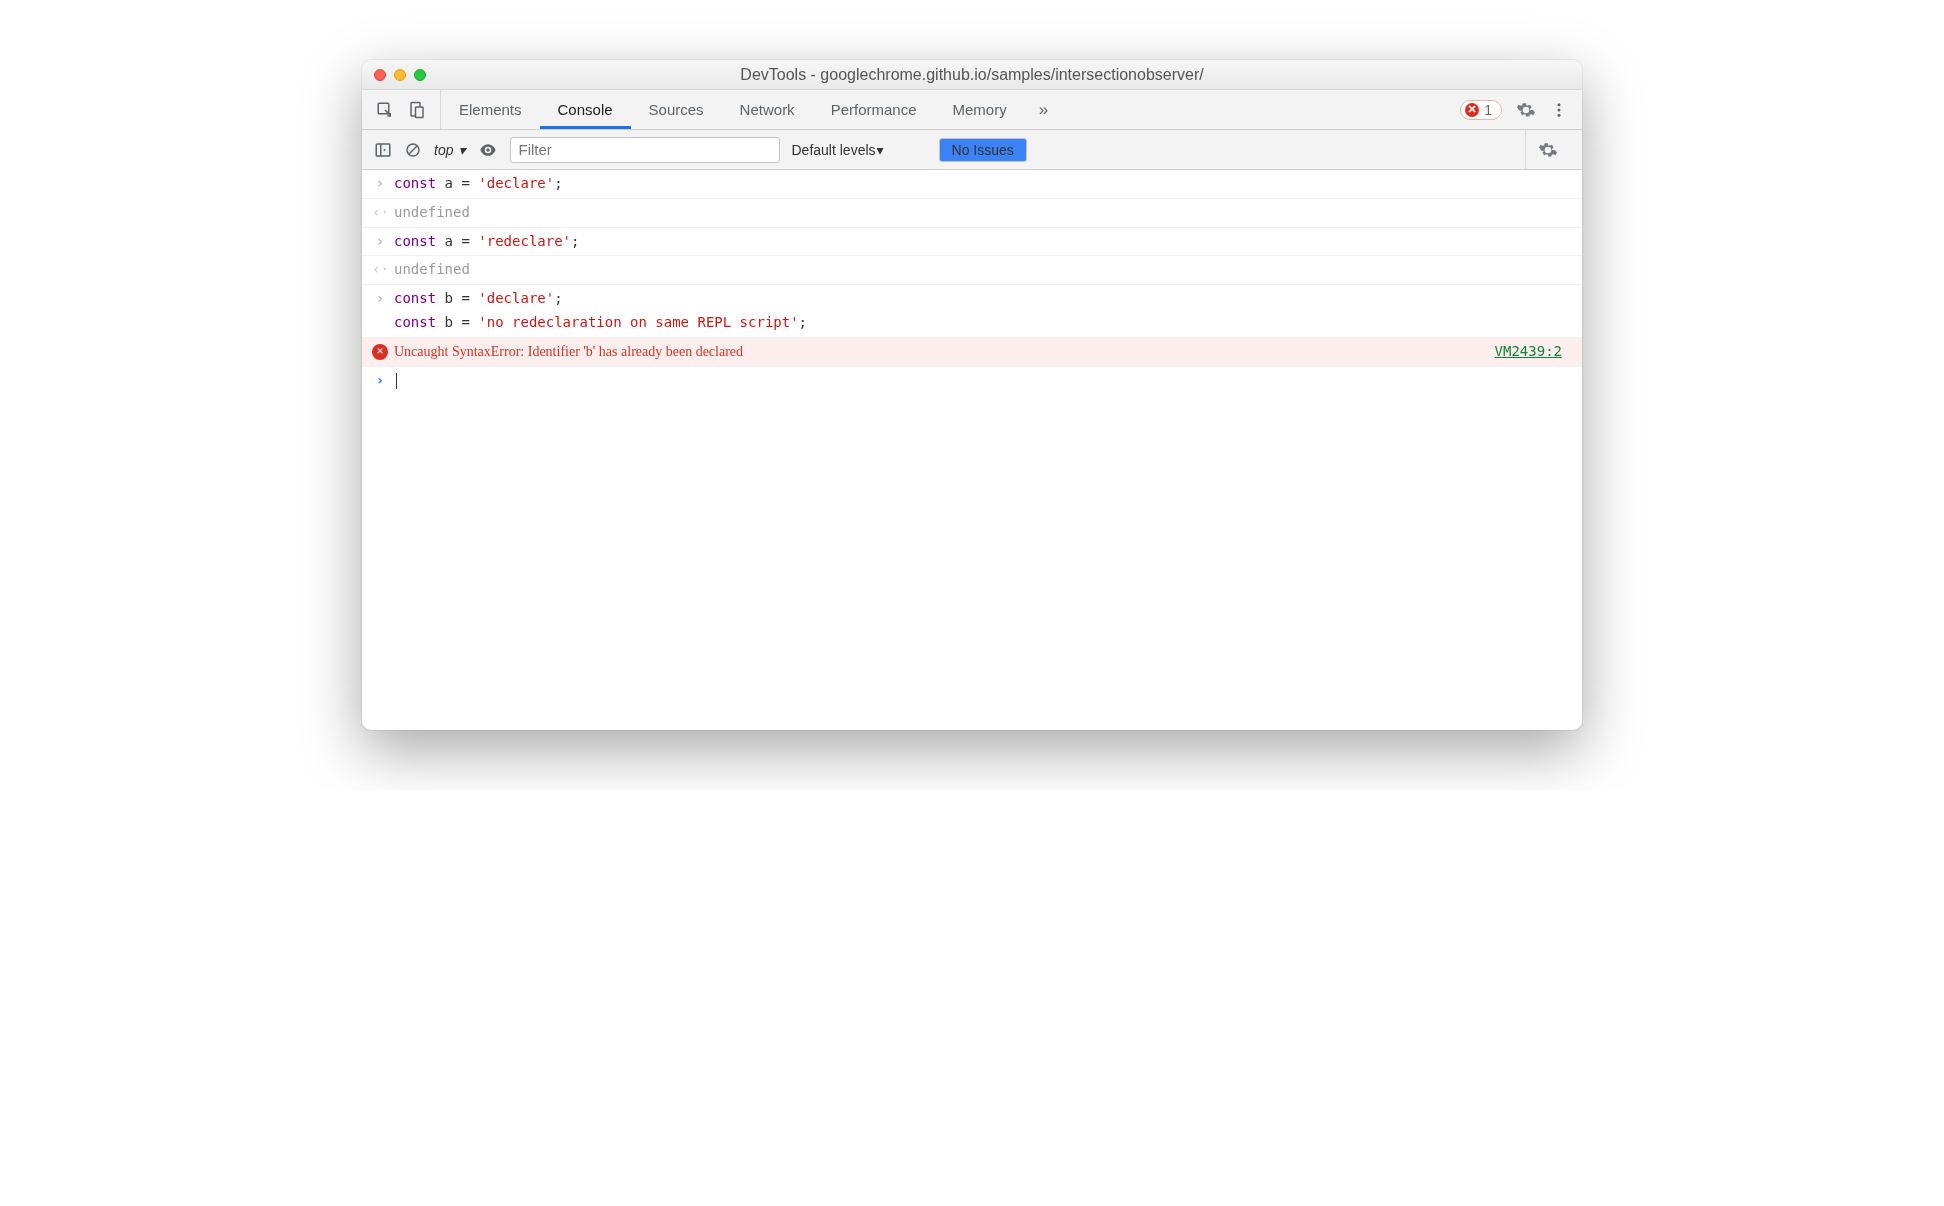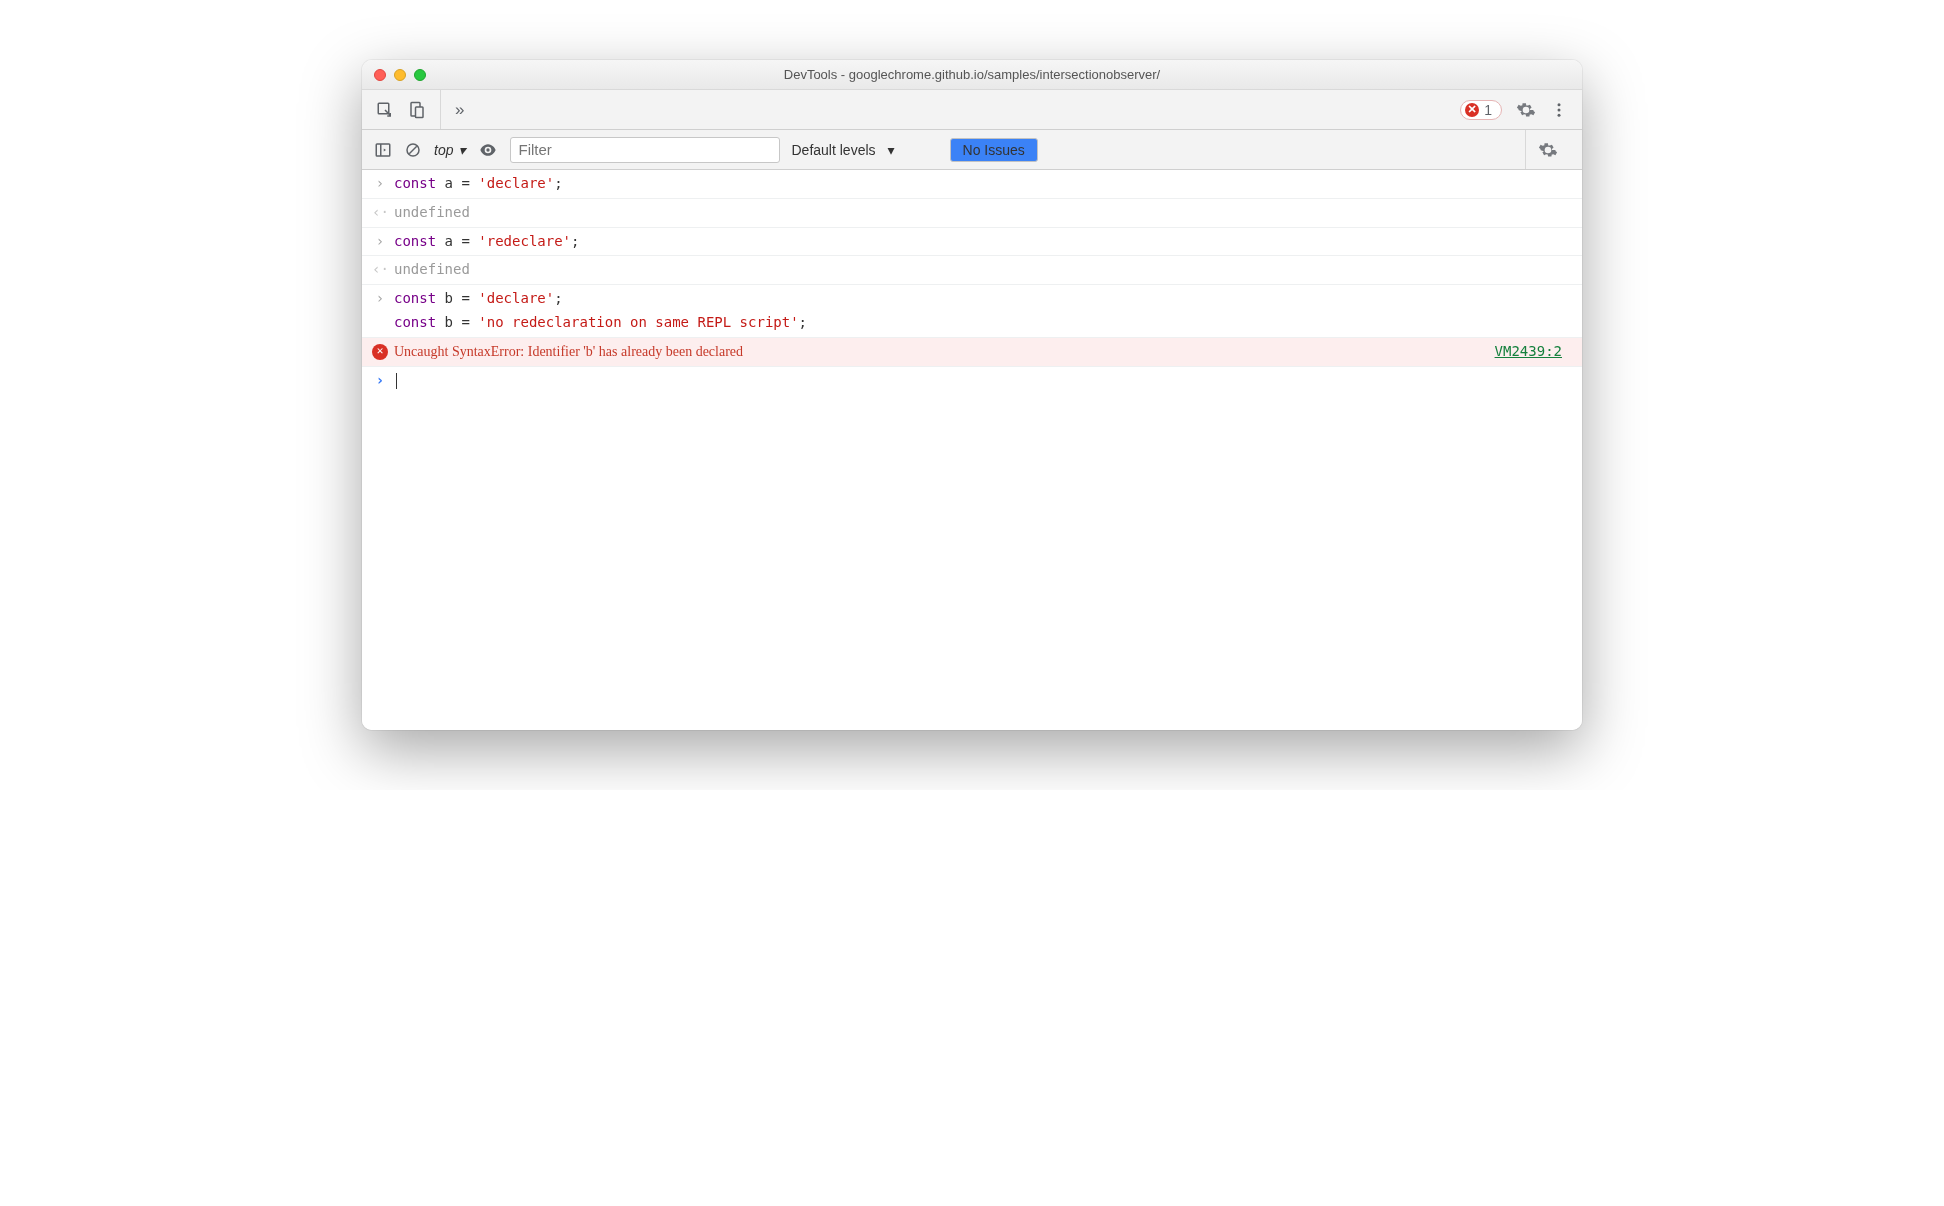--- a/index.html
+++ b/index.html
@@ -34,21 +34,21 @@
 .traffic span {
   width: 12px; height: 12px; border-radius: 50%;
 }
 .tl-close { background: #ff5f57; border:1px solid #e14640;}
 .tl-min { background: #febc2e; border:1px solid #d6a125;}
 .tl-max { background: #28c840; border:1px solid #1fa52f;}
 .title {
   position: absolute;
   left: 0; right: 0;
   text-align: center;
-  font-size: 13px;
+  font-size: 16px;
   color: #555;
   pointer-events: none;
 }
 .tabbar {
   height: 40px;
   background: #f3f3f3;
   border-bottom: 1px solid #cfcfcf;
   display: flex;
   align-items: center;
   font-size: 15px;
@@ -91,21 +91,21 @@
   border-bottom:1px solid #cfcfcf;
   display:flex; align-items:center;
   font-size:14px; color:#5f6368;
   gap:12px; padding:0 12px;
 }
 .ctx { display:flex;align-items:center;gap:5px; color:#333; cursor:pointer;font-style:italic;}
 .filter-input {
   height:26px; width:270px; border:1px solid #c7c7c7; border-radius:3px;
   padding:0 8px; font-size:15px; color:#333; background:#fff;
 }
-.levels { display:flex; align-items:center; gap:12px; color:#333; cursor:pointer;}
+.levels { display:flex; align-items:center; gap:1px; color:#333; cursor:pointer;}
 .noissues {
   border:1px solid #c2c2c2; background:#3b82f6; border-radius:3px;
   padding:3px 12px; font-size:14px; color:#333;margin-left:43px;
 }
 .subbar .flex{flex:1;}
 .gear-right{border-left:1px solid #d8d8d8;height:100%;display:flex;align-items:center;padding:0 12px;}
 
 .console {
   font-family: Menlo, Monaco, Consolas, monospace;
   font-size: 14px;
@@ -164,20 +164,28 @@
             <path d="M12 12 l7 7 M15 20 l4 0 l0 -4"></path>
           </svg>
       </span>
       <span class="icbtn">
         <svg width="18" height="18" viewBox="0 0 24 24" fill="none" stroke="currentColor" stroke-width="2">
             <rect x="4" y="2" width="12" height="18" rx="1"></rect>
             <rect x="10" y="8" width="10" height="14" rx="1" fill="#f3f3f3"></rect>
           </svg>
       </span>
     </div>
+    <div id="tabs-host" style="display: flex; height: 100%;">
+        <div class="tab">Elements</div>
+        <div class="tab active">Console</div>
+        <div class="tab">Sources</div>
+        <div class="tab">Network</div>
+        <div class="tab">Performance</div>
+        <div class="tab">Memory</div>
+      </div>
     <span class="icbtn" style="padding:0 14px;font-size:17px;">»</span>
     <div class="flex"></div>
     <div class="right-icons">
       <span class="err-pill">
         <span class="err-dot">✕</span>
         <span>1</span>
       </span>
       <span class="icbtn">
         <svg width="20" height="20" viewBox="0 0 24 24" fill="currentColor">
             <path d="M12 8a4 4 0 1 0 0 8 4 4 0 0 0 0-8zm9 4a7 7 0 0 1-.1 1.2l2 1.6-2 3.4-2.4-1a7 7 0 0 1-2 .1l-.4 2.6h-4l-.4-2.6a7 7 0 0 1-2-.1l-2.4 1-2-3.4 2-1.6A7 7 0 0 1 3 12a7 7 0 0 1 .1-1.2l-2-1.6 2-3.4 2.4 1a7 7 0 0 1 2-.1L7.9 4h4l.4 2.6a7 7 0 0 1 2 .1l2.4-1 2 3.4-2 1.6c.1.4.1.8.1 1.2z" opacity=".85"></path>

